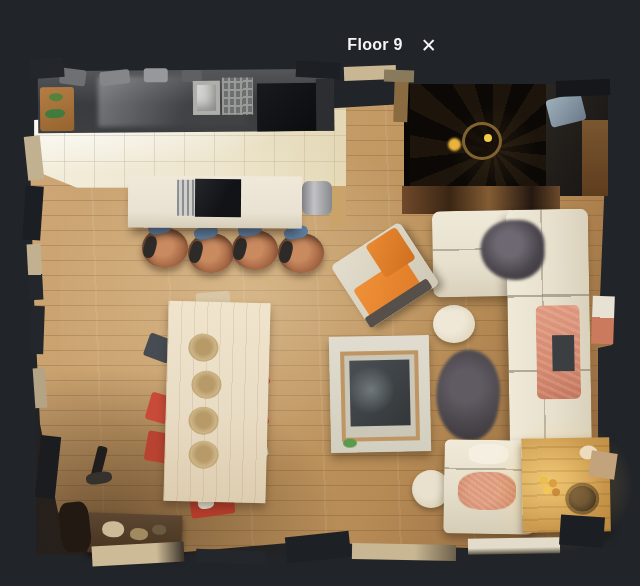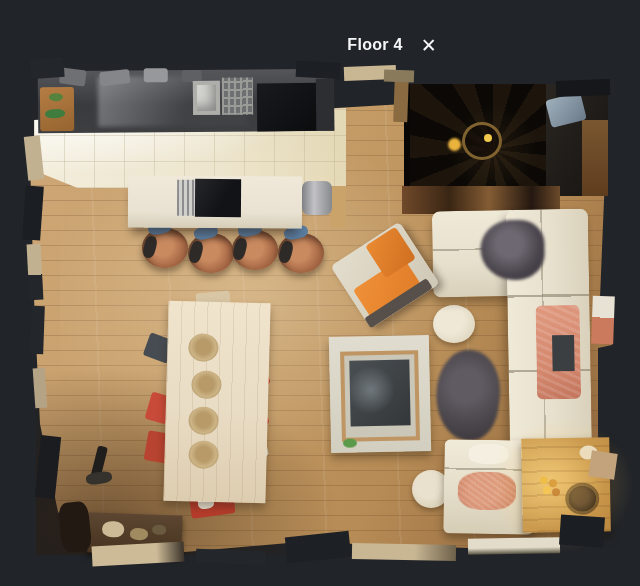--- a/index.html
+++ b/index.html
@@ -249,21 +249,21 @@
   .f16{left:560px;top:516px;width:44px;height:30px;background:#1b1e22;transform:rotate(4deg);}
   .f17{left:592px;top:296px;width:22px;height:48px;background:linear-gradient(#e8e2d4 45%,#cc7a5e 45%);transform:rotate(2deg);}
   .f18{left:590px;top:452px;width:26px;height:26px;background:#c2a37c;transform:rotate(8deg);}
   .f19{left:556px;top:80px;width:54px;height:16px;background:#15171a;transform:rotate(-2deg);}
 </style>
 </head>
 <body>
 
 <div class="header">
   <div class="header-inner">
-    <span class="floor-title">Floor 4</span>
+    <span class="floor-title">Floor 9</span>
     <button class="close-btn">✕</button>
   </div>
 </div>
 
 <div class="scene">
 
   <div class="abs wood"></div>
   <div class="abs tile"></div>
 
   <div class="abs glow-center"></div>

